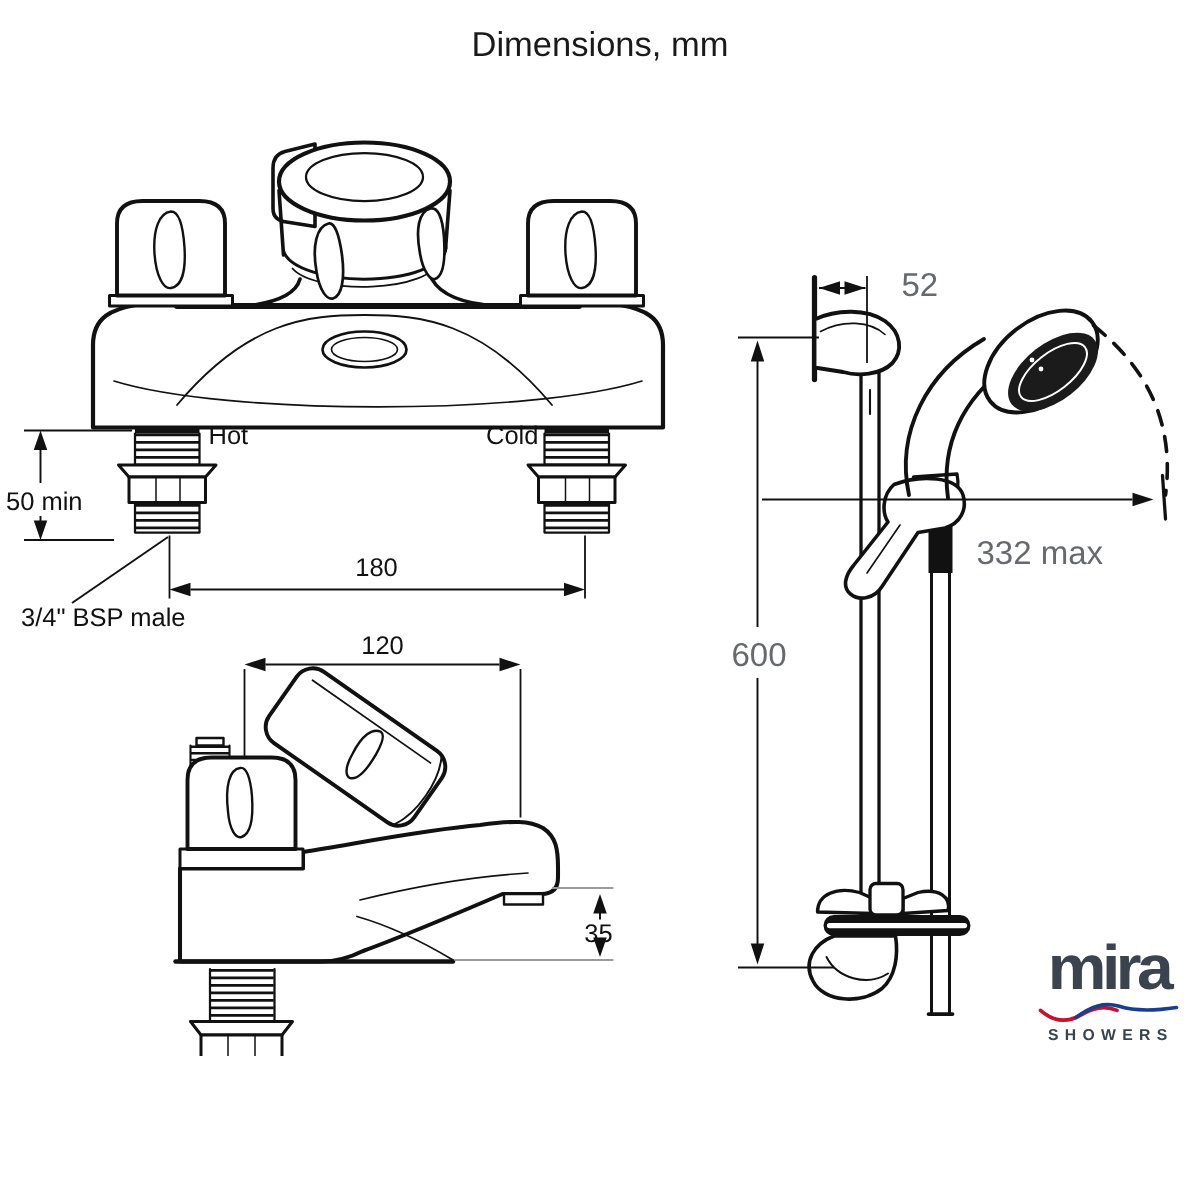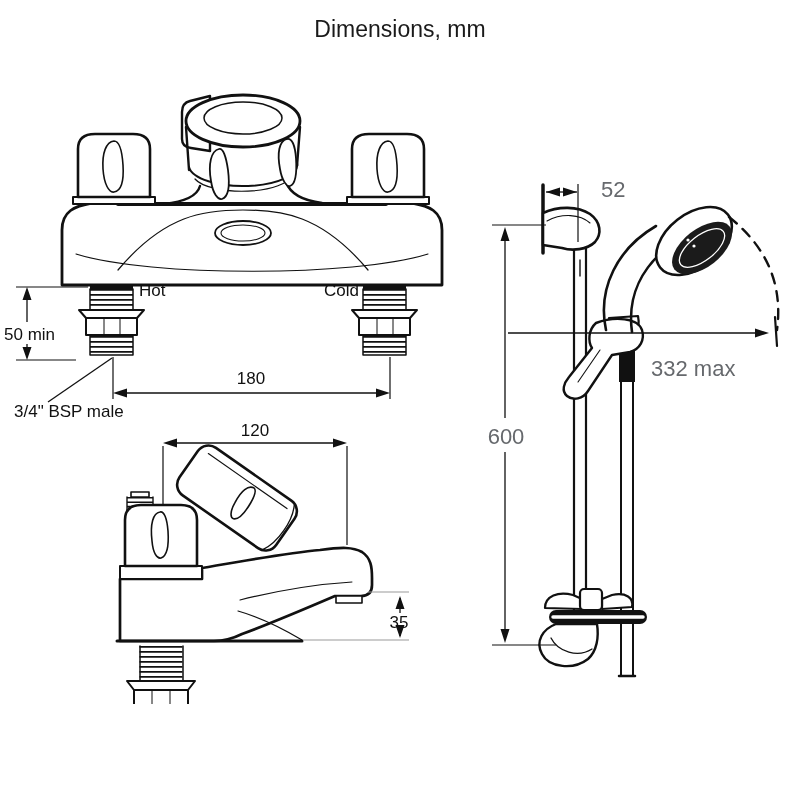--- a/index.html
+++ b/index.html
@@ -211,14 +211,22 @@
 
       <path d="M492,225 H546 M492,645 H556" stroke="#111" stroke-width="1.2"></path>
       <path d="M505,239 V418 M505,452 V631" stroke="#111" stroke-width="1.3"></path>
       <path d="M505,227 L500.5,241 H509.5 Z M505,643 L500.5,629 H509.5 Z" fill="#111"></path>
     </g>
     <text class="dim-gray" x="601" y="197">52</text>
     <text class="dim-gray" x="651" y="376">332 max</text>
     <text class="dim-gray" x="506" y="444" text-anchor="middle">600</text>
   </svg>
 
+  <div class="logo">
+    <div class="logo-word">mira</div>
+    <svg class="logo-waves" viewBox="0 0 100 18">
+      <path d="M2,8 C11,16 21,17 31,11 C41,5 49,5 56,8" fill="none" stroke="#c41230" stroke-width="2.6" stroke-linecap="round"></path>
+      <path d="M27,13 C38,5 47,2 57,5 C69,9 85,8 98,6" fill="none" stroke="#1a3e8f" stroke-width="2.6" stroke-linecap="round"></path>
+    </svg>
+    <div class="logo-tag">SHOWERS</div>
+  </div>
 
 </div>
 
 </body></html>

